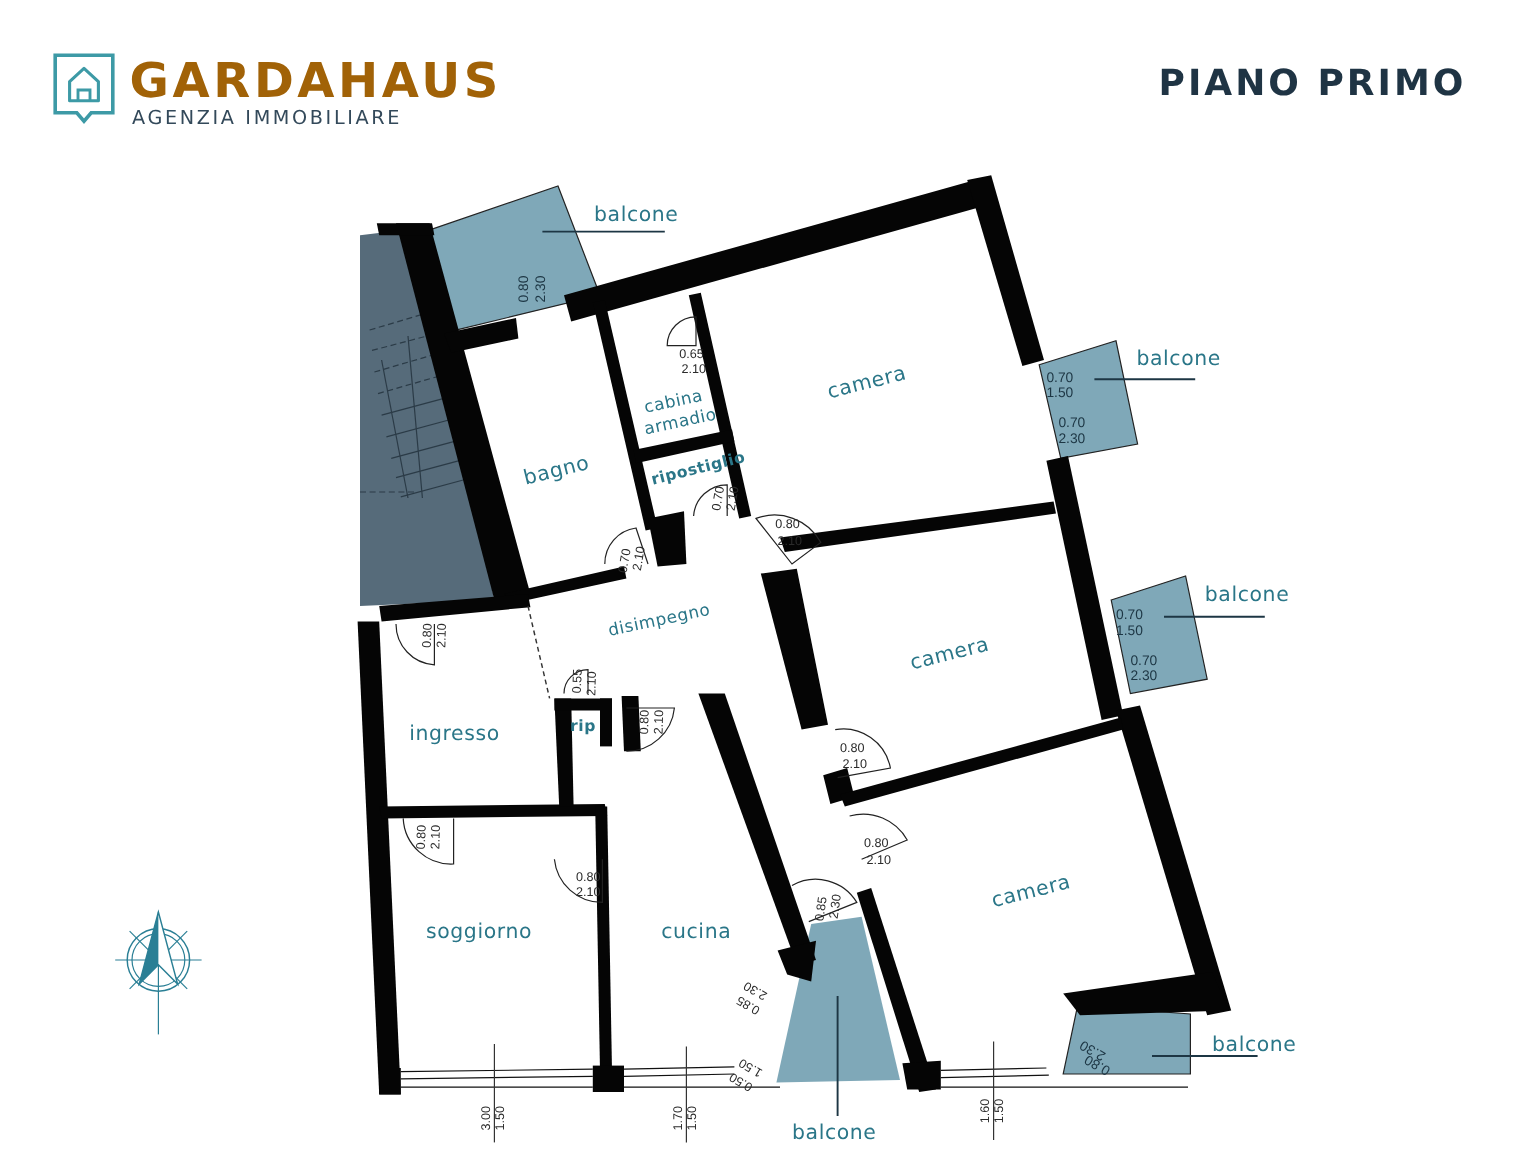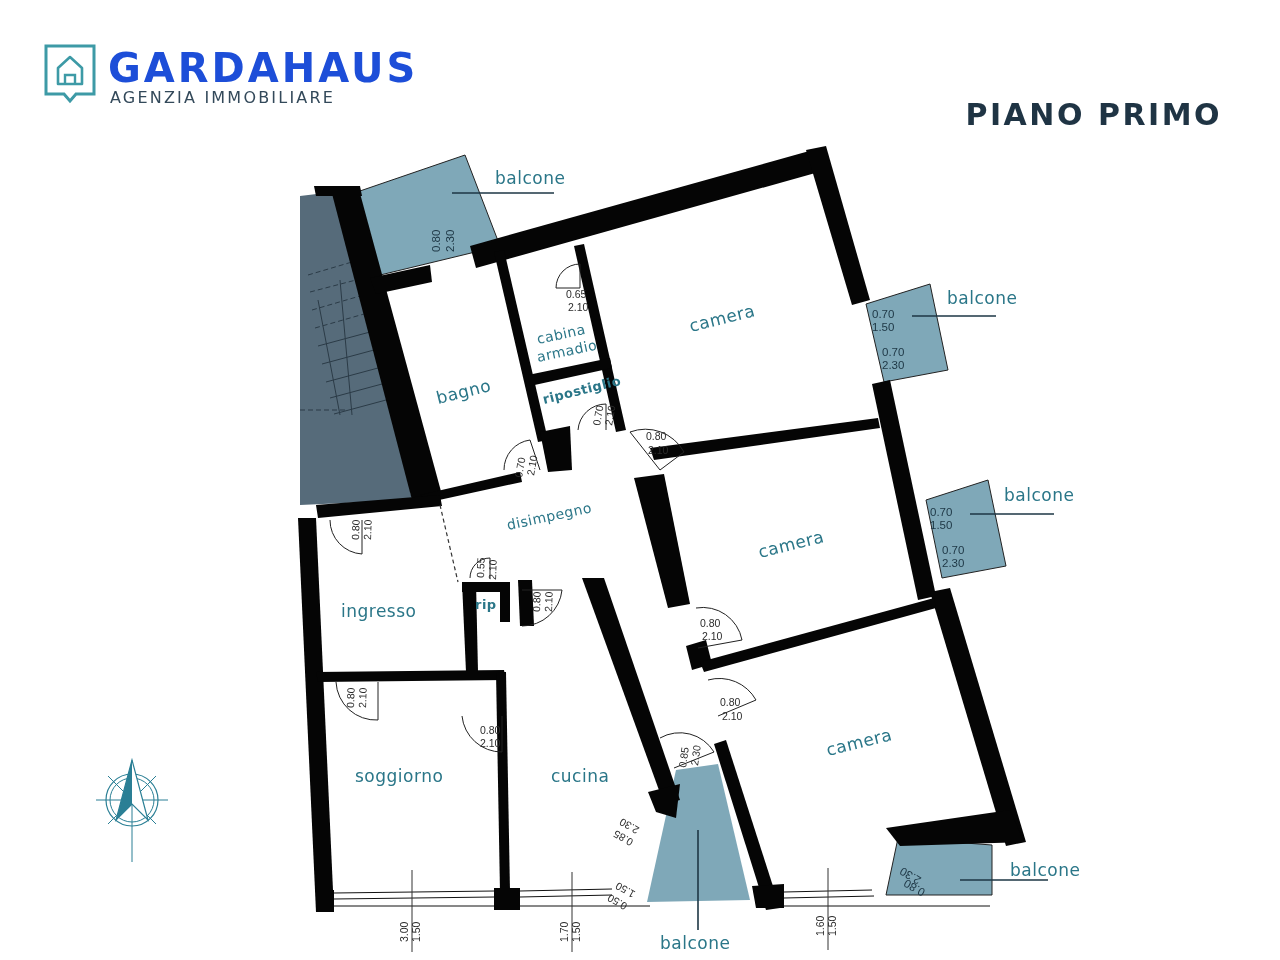--- a/index.html
+++ b/index.html
@@ -1,21 +1,21 @@
 <!DOCTYPE html>
 <html><head>
 <meta charset="utf-8">
 <style>
   html,body{margin:0;padding:0;background:#ffffff;}
   body{width:1280px;height:960px;position:relative;overflow:hidden;font-family:"DejaVu Sans","Liberation Sans",sans-serif;}
   .logo{position:absolute;left:44px;top:44px;width:380px;height:70px;}
   .logo-mark{position:absolute;left:0;top:0;width:52px;height:60px;}
-  .brand{position:absolute;left:64px;top:2px;font-size:40px;font-weight:600;letter-spacing:3px;color:#1d4ed8;line-height:44px;}
+  .brand{position:absolute;left:64px;top:2px;font-size:40px;font-weight:600;letter-spacing:3px;color:#a16207;line-height:44px;}
   .tagline{position:absolute;left:66px;top:46px;font-size:16px;letter-spacing:2.2px;color:#33495a;line-height:16px;}
-  .floor-title{position:absolute;right:58px;top:52px;font-size:30px;font-weight:600;letter-spacing:2.5px;color:#1f3444;line-height:36px;margin-top:45px;}
+  .floor-title{position:absolute;right:58px;top:52px;font-size:30px;font-weight:600;letter-spacing:2.5px;color:#1f3444;line-height:36px;}
   .plan{position:absolute;left:0;top:0;width:1280px;height:960px;}
   .room-label{font-family:"DejaVu Sans","Liberation Sans",sans-serif;fill:#2a7688;font-size:17px;letter-spacing:.5px;}
   .room-small{font-size:14px;}
   .room-bold{font-weight:bold;font-size:13px;}
   .dim{font-family:"Liberation Sans","DejaVu Sans",sans-serif;fill:#2b2b2b;font-size:10.5px;}
   .dim-balc{fill:#1d3644;font-size:11.5px;}
   .wall{fill:#050505;}
   .thin{stroke:#111;stroke-width:1;fill:none;}
   .door{stroke:#222;stroke-width:1;fill:none;}
 </style>

